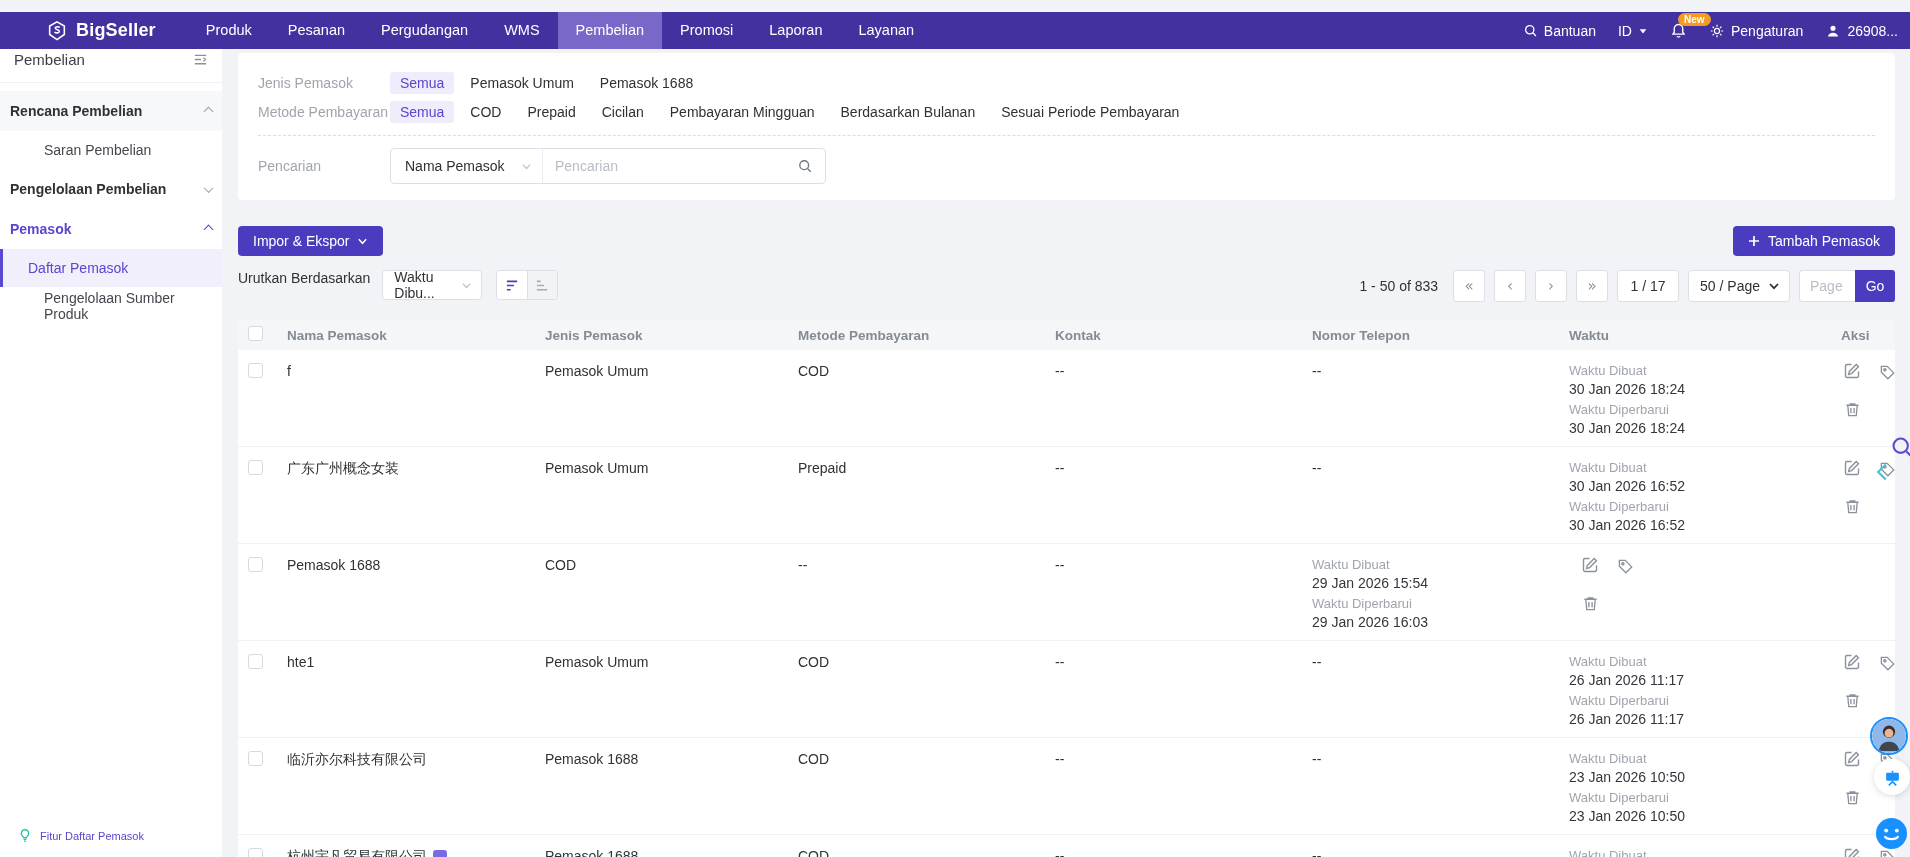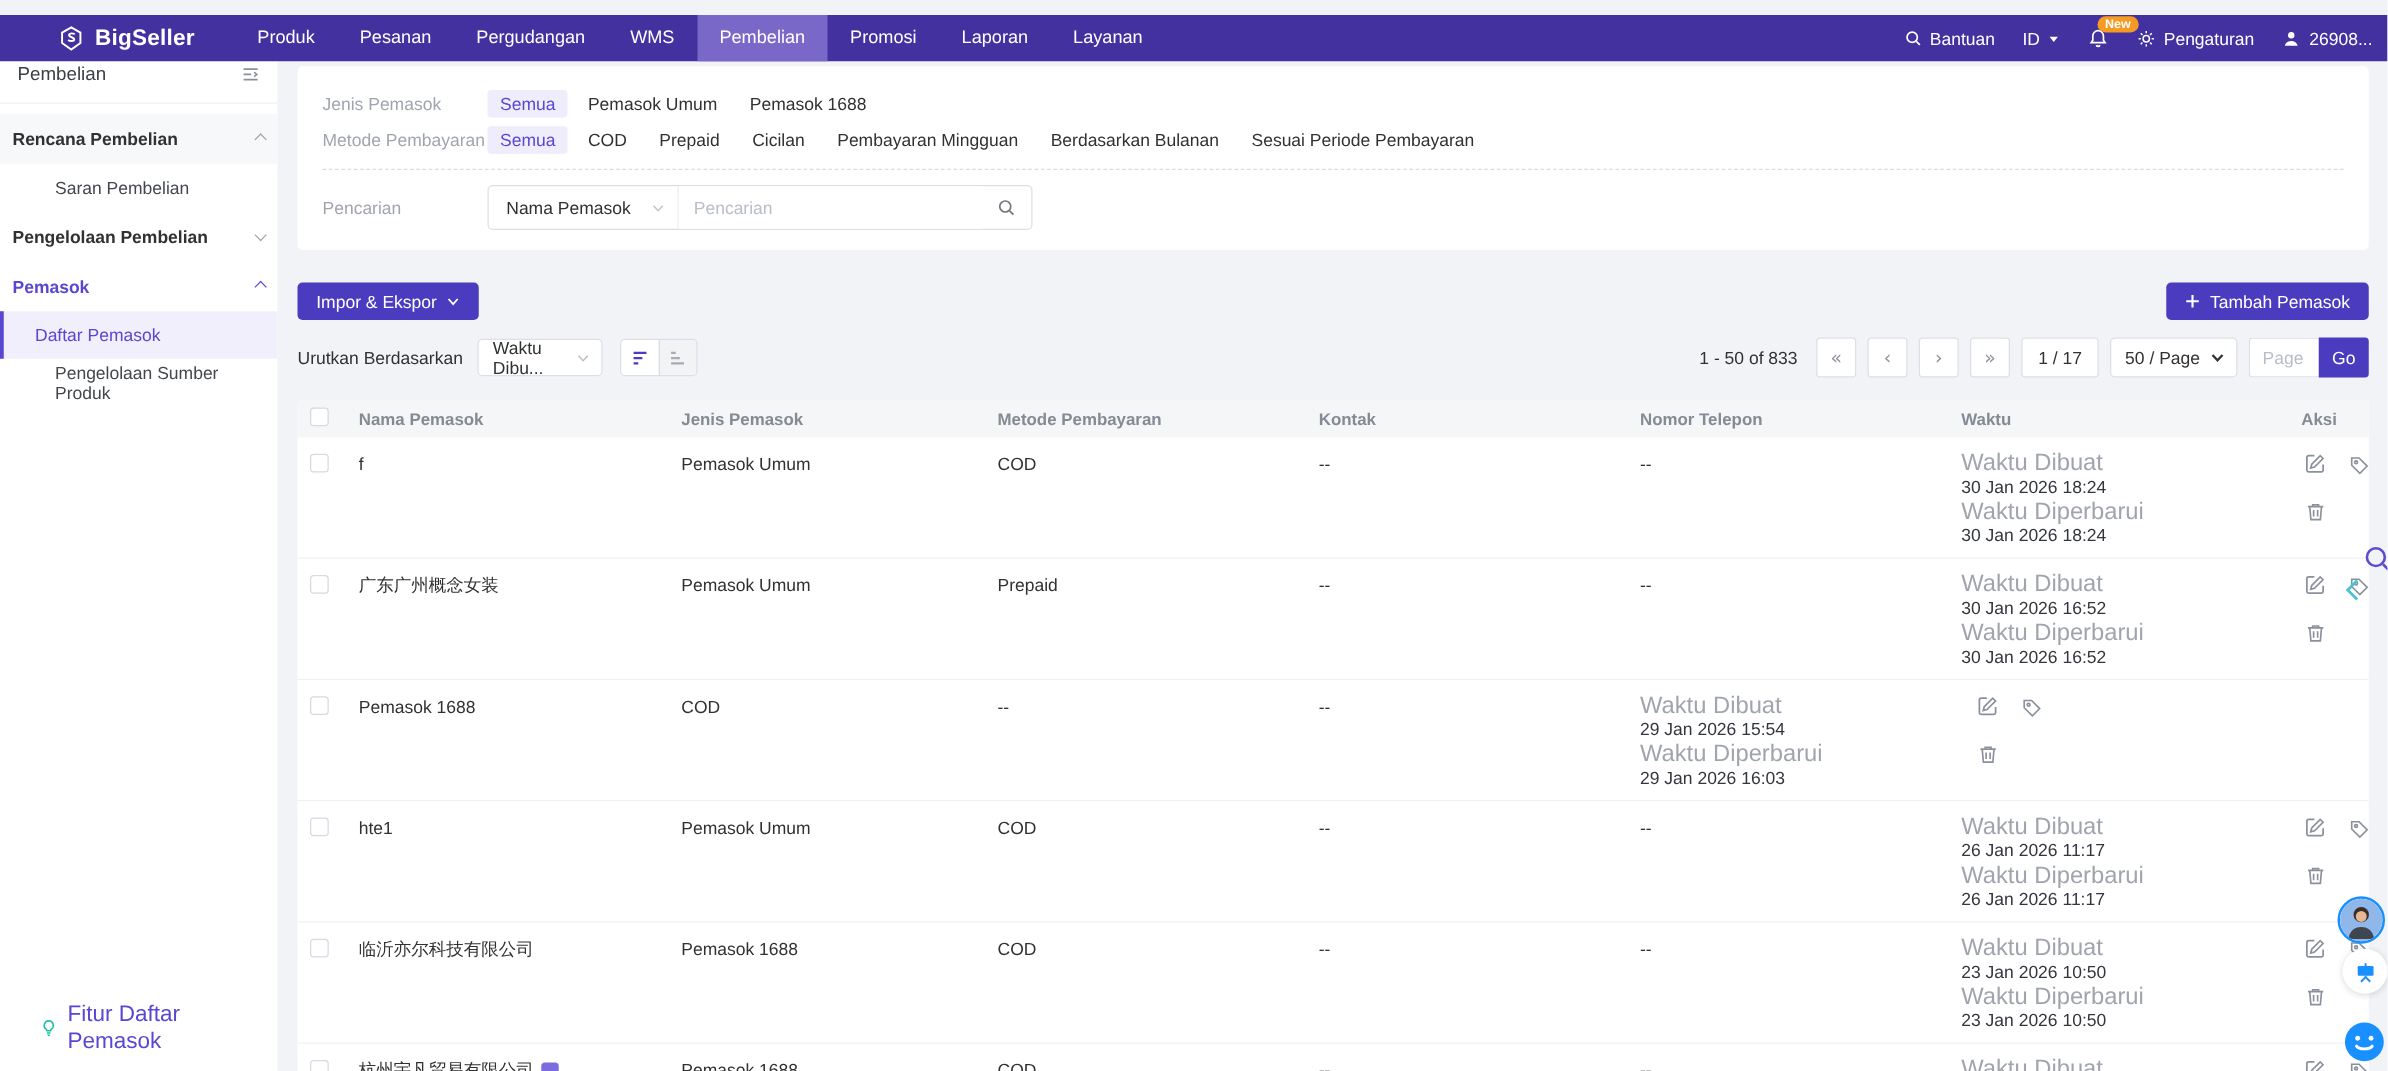--- a/index.html
+++ b/index.html
@@ -32,21 +32,21 @@
   .sb-item{display:flex;align-items:center;justify-content:space-between;cursor:pointer}
   .sb-item.group{height:40px;padding:0 10px;font-weight:700;color:#303133}
   .sb-item.group.hl{background:#F7F8FA}
   .sb-item.group.accent{color:var(--link)}
   .sb-item.child{height:38px;padding-left:44px;color:#43474D}
   .sb-item.child.active{color:var(--link);background:#F1EFFB;border-left:3px solid var(--link);padding-left:25px}
   .chev{width:7px;height:7px;border-right:1.6px solid #9AA0A8;border-bottom:1.6px solid #9AA0A8;display:inline-block}
   .chev.down{transform:rotate(45deg) translate(-1px,-1px)}
   .chev.up{transform:rotate(-135deg)}
   .accent .chev{border-color:var(--link)}
-  .sb-footer{position:absolute;left:32px;bottom:14px;display:flex;align-items:center;gap:8px;color:var(--link);font-size:18px;cursor:pointer}
+  .sb-footer{position:absolute;left:18px;bottom:14px;display:flex;align-items:center;gap:8px;color:var(--link);font-size:11px;cursor:pointer}
 
   
   .main{position:absolute;top:37px;left:222px;right:0;bottom:0;padding:16px 15px 0 16px;overflow:hidden}
   .card{background:#fff;border-radius:4px}
 
   
   .filter-card{padding:16px 20px 16px 20px}
   .f-row{display:flex;align-items:center;min-height:27px}
   .f-label{width:132px;color:var(--gray);flex-shrink:0}
   .chips{display:flex;align-items:center;gap:6px;flex-wrap:nowrap}
@@ -58,21 +58,21 @@
   .search-select .caret{color:#C0C4CC}
   .search-input{flex:1;height:100%;border:none;outline:none;padding:0 8px 0 12px;font:inherit;color:#303133}
   .search-input::placeholder{color:#B8BDC6}
   .search-glass{padding:0 12px;color:#6F7680;cursor:pointer}
 
   
   .toolbar-row{display:flex;justify-content:space-between;gap:8px;margin-top:26px}
   .btn{height:30px;display:inline-flex;align-items:center;gap:8px;background:var(--accent);color:#fff;border:none;border-radius:4px;padding:0 15px;font:inherit;font-size:14px;cursor:pointer}
 
   
-  .sort-row{display:flex;align-items:center;margin-top:14px}
+  .sort-row{display:flex;margin-top:14px}
   .sort-label{color:#303133}
   .select-box{display:inline-flex;align-items:center;justify-content:space-between;gap:8px;height:30px;padding:0 9px 0 11px;border:1px solid var(--border);border-radius:4px;background:#fff;cursor:pointer;color:#303133}
   .sort-select{width:100px;margin-left:12px}
   .caret{color:#B9BEC7}
   .sort-icons{display:flex;height:30px;border:1px solid var(--border);border-radius:4px;overflow:hidden;margin-left:14px}
   .sort-btn{width:30px;display:flex;align-items:center;justify-content:center;cursor:pointer}
   .sort-btn.active{background:#fff;color:var(--accent)}
   .sort-btn.inactive{background:#F2F3F5;color:#A8ABB2;border-left:1px solid var(--border)}
   .pager{margin-left:auto;display:flex;align-items:center;gap:9px}
   .pg-range{margin-right:6px}
@@ -90,21 +90,21 @@
   .tgrid{display:grid;grid-template-columns:49px 258px 253px 257px 257px 257px 262px 1fr}
   .thead{height:30px;background:#F5F6F8;align-items:center;color:#858B95;font-weight:700;font-size:13.5px;border-radius:4px 4px 0 0}
   .thead>div{padding-right:8px}
   .cb-cell{padding-left:10px}
   .checkbox{width:15px;height:15px;border:1px solid #D5D9E0;border-radius:3px;background:#fff;display:inline-block;cursor:pointer}
   .trow{height:97px;border-bottom:1px solid var(--row-border);align-items:start}
   .trow>div{padding-top:13px;padding-right:10px}
   .c-name{display:flex;align-items:flex-start;gap:6px}
   .badge-1688{width:14px;height:14px;border-radius:3px;background:#7B6BE0;display:inline-block;margin-top:2px;flex-shrink:0}
   .c-waktu{padding-top:9px !important;line-height:17px}
-  .wlabel{color:var(--gray);font-size:19px;margin-top:3px}
+  .wlabel{color:var(--gray);font-size:13px;margin-top:3px}
   .wval{color:#33363C;font-weight:500;font-size:14px;margin-top:2px}
   .c-aksi{position:relative;height:97px;padding:0 !important}
   .icon-btn{position:absolute;color:var(--icon);cursor:pointer}
   .icon-btn.edit{left:12px;top:12px}
   .icon-btn.tag{left:48px;top:14px}
   .icon-btn.trash{left:13px;top:51px}
 
   
   .float{position:absolute;z-index:40}
   .float-search{left:1889px;top:434px;color:#5B4BD1}

